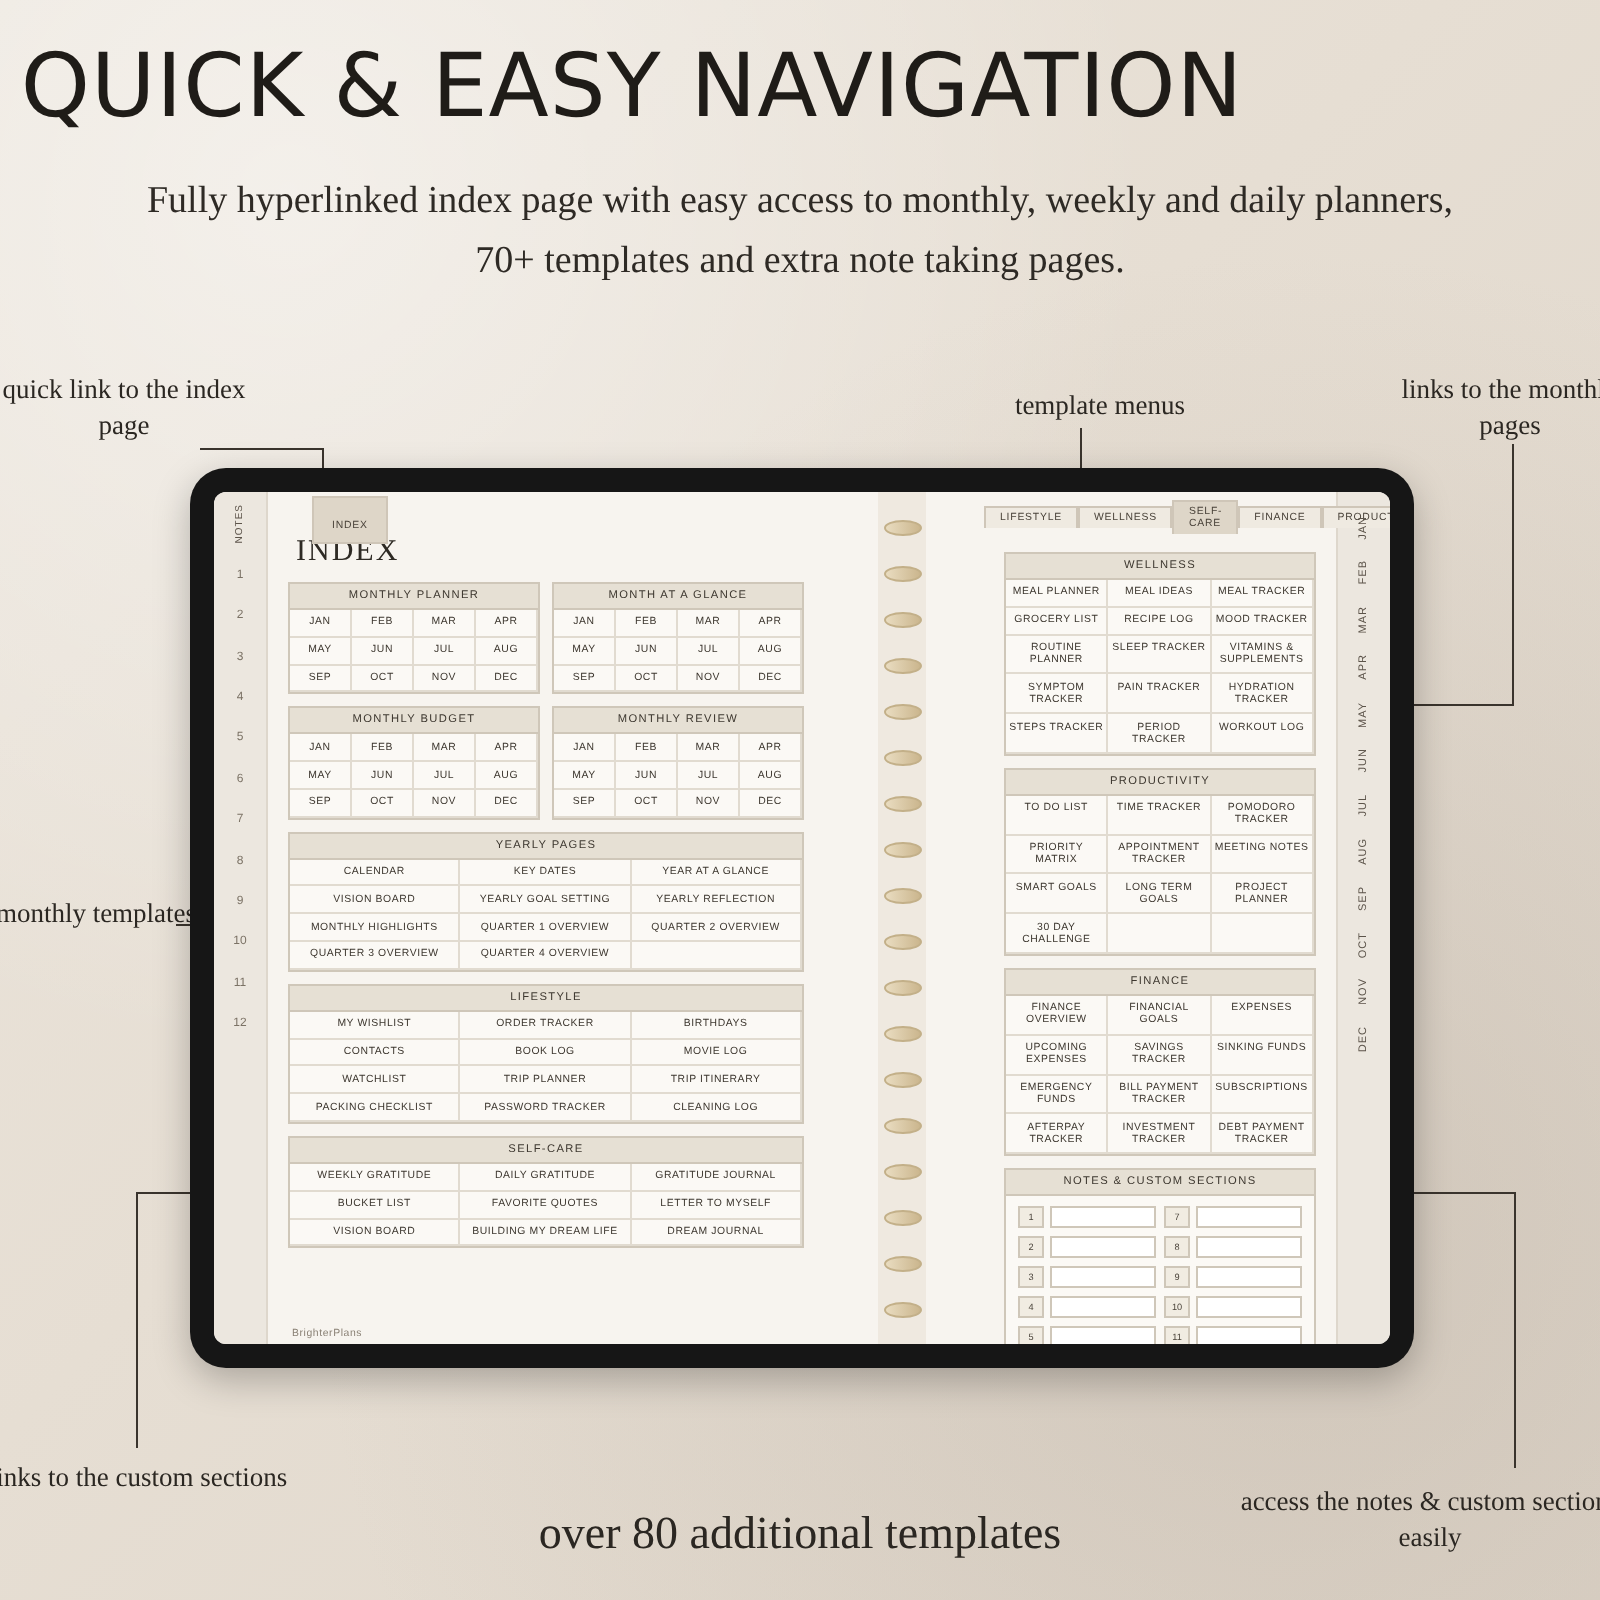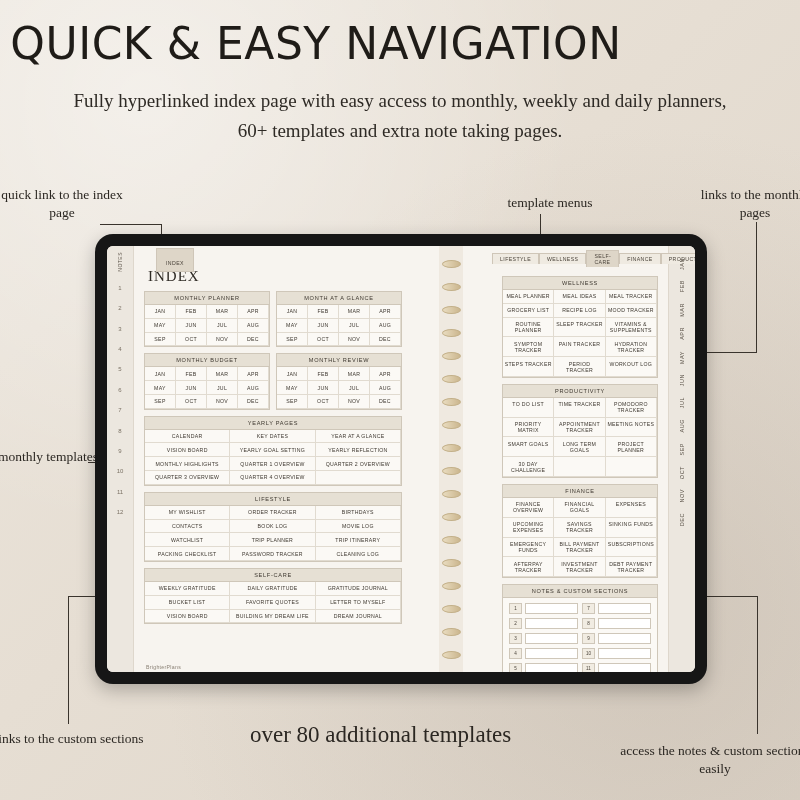--- a/index.html
+++ b/index.html
@@ -33,21 +33,21 @@
   .callout{
     position:absolute;
     font-size:13.5px;line-height:18px;color:#2b2722;
     font-family:"Liberation Serif", serif;
   }
   .c-index{left:-8px;top:186px;width:140px;text-align:center;}
   .c-template{left:465px;top:194px;width:170px;text-align:center;}
   .c-monthlypages{left:690px;top:186px;width:130px;text-align:center;}
   .c-monthlytemplates{left:-12px;top:448px;width:120px;text-align:center;}
   .c-customsections{left:-6px;top:730px;width:150px;text-align:center;}
-  .c-80templates{left:250px;top:718px;width:300px;text-align:left;font-size:23px;line-height:34px;}
+  .c-80templates{left:250px;top:750px;width:300px;text-align:center;font-size:23px;line-height:34px;}
   .c-notes{left:620px;top:742px;width:190px;text-align:center;}
 
   
   .line{position:absolute;background:#3a342d;}
   
   .tablet{
     position:absolute;left:95px;top:234px;width:612px;height:450px;
     background:#161616;border-radius:18px;
     box-shadow:0 6px 18px rgba(0,0,0,.25);
   }
@@ -123,21 +123,21 @@
   .brand{
     position:absolute;bottom:2px;left:12px;font-size:5.2px;color:#8a8175;letter-spacing:.3px;
   }
 </style>
 </head>
 <body>
 
 <div class="paper-bg"></div>
 
 <div class="headline">QUICK &amp; EASY NAVIGATION</div>
-<div class="subhead">Fully hyperlinked index page with easy access to monthly, weekly and daily planners, 60+ templates and extra note taking pages.</div>
+<div class="subhead">Fully hyperlinked index page with easy access to monthly, weekly and daily planners, 70+ templates and extra note taking pages.</div>
 
 <div class="callout c-index">quick link to the index page</div>
 <div class="callout c-template">template menus</div>
 <div class="callout c-monthlypages">links to the monthly pages</div>
 <div class="callout c-monthlytemplates">monthly templates</div>
 <div class="callout c-customsections">links to the custom sections</div>
 <div class="callout c-80templates">over 80 additional templates</div>
 <div class="callout c-notes">access the notes &amp; custom sections easily</div>
 
 <div class="line" style="left:100px;top:224px;width:62px;height:1px;"></div>

